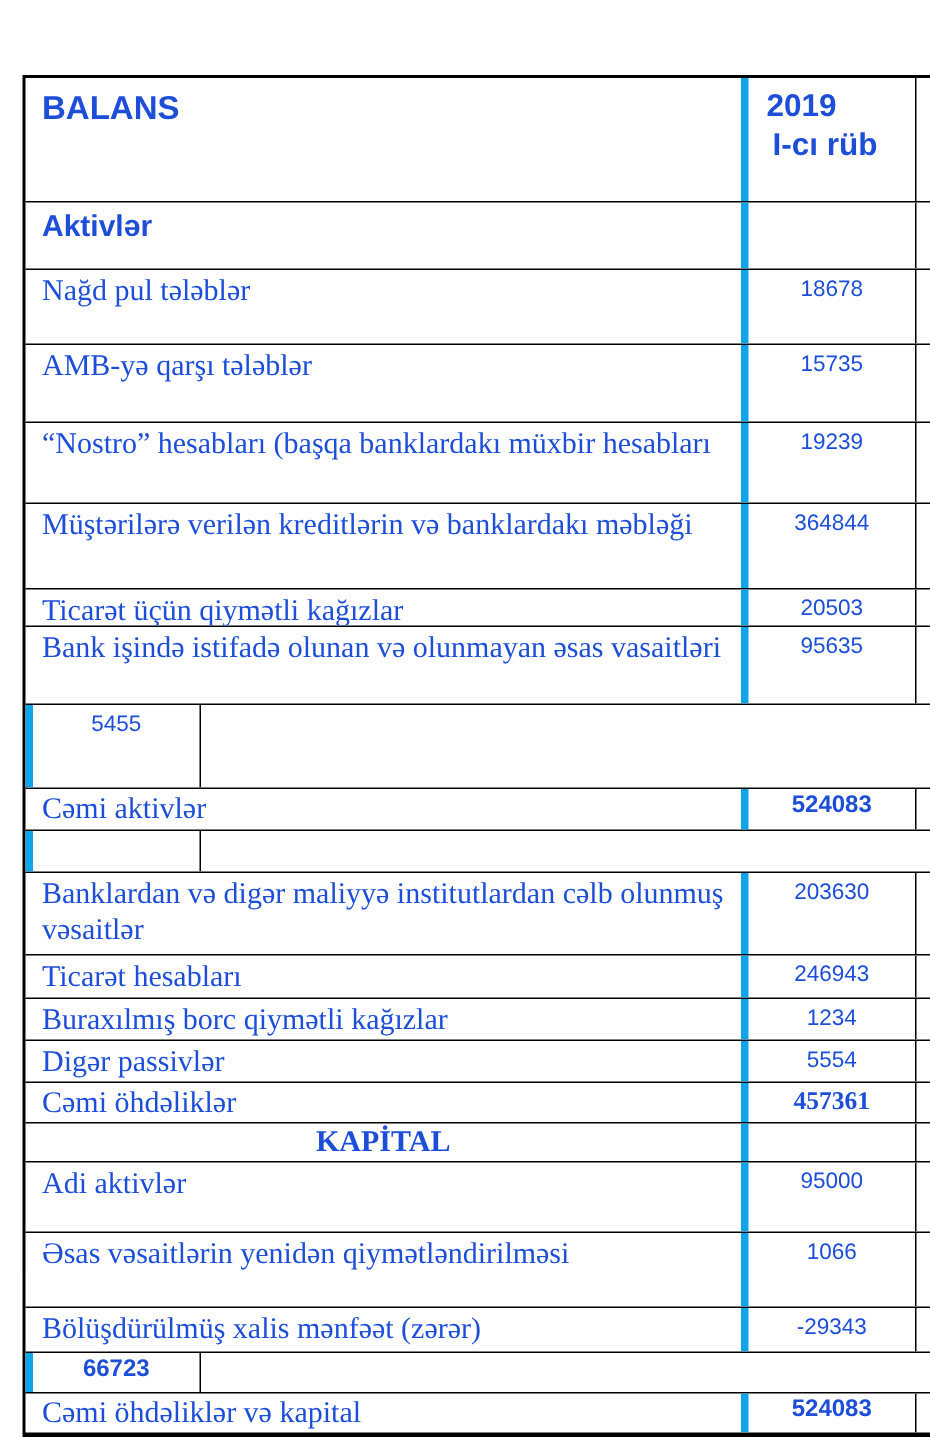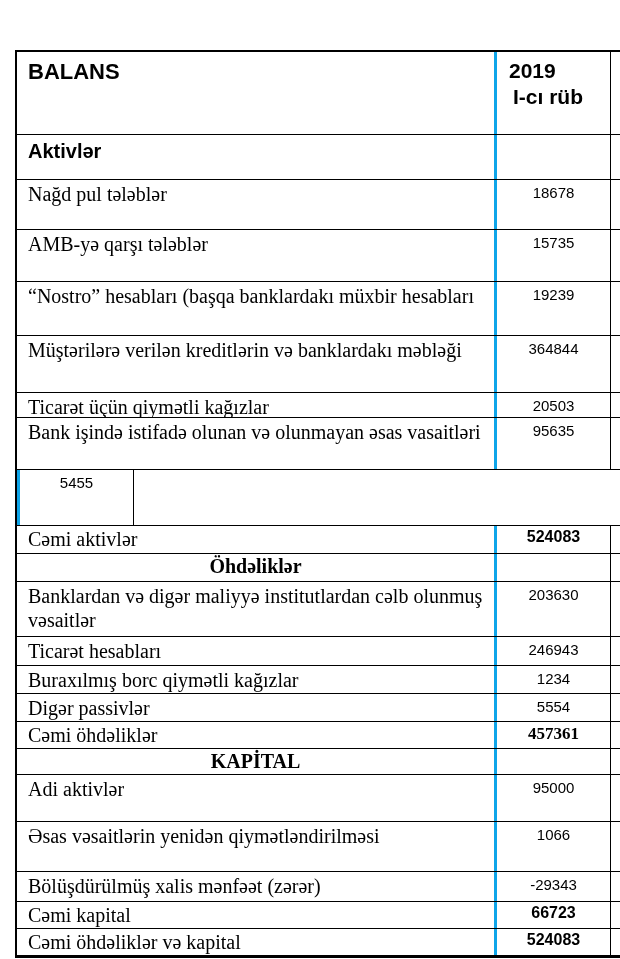--- a/index.html
+++ b/index.html
@@ -2,21 +2,21 @@
 <html><head>
 <meta charset="utf-8">
 <style>
   html, body { margin: 0; padding: 0; background: #ffffff; }
   .page {
     position: relative;
     width: 620px;
     height: 959px;
     background: #ffffff;
     overflow: hidden;
-    color: #000000;
+    color: #1d4ed8;
     font-family: "Liberation Serif", "DejaVu Serif", serif;
   }
   .tbl {
     position: absolute;
     left: 15px;
     top: 50px;
     width: 636px;
     border: 2px solid #000000;
     border-bottom-width: 3px;
     background: #ffffff;
@@ -30,21 +30,21 @@
   .row.header-row { border-top: none; height: 82px; }
   .c1 {
     width: 477px;
     box-sizing: border-box;
     padding: 2px 11px 0 11px;
     overflow: hidden;
   }
   .c2 {
     width: 116px;
     box-sizing: border-box;
-    border-left: 3px solid #0ea5e9;
+    border-left: 5px solid #0ea5e9;
     text-align: center;
     padding-top: 3px;
     font-family: "Liberation Sans", "DejaVu Sans", sans-serif;
     font-size: 15px;
     overflow: hidden;
   }
   .c3 {
     width: 40px;
     box-sizing: border-box;
     border-left: 1px solid #000000;
@@ -149,21 +149,20 @@
         <div class="row item" style="height: 56px;">
           <div class="c2">5455</div>
           <div class="c3"></div>
         </div>
         <div class="row total" style="height: 28px;">
           <div class="c1">Cəmi aktivlər</div>
           <div class="c2">524083</div>
           <div class="c3"></div>
         </div>
         <div class="row section-center" style="height: 28px;">
-          <div class="c1">Öhdəliklər</div>
           <div class="c2"></div>
           <div class="c3"></div>
         </div>
         <div class="row item" style="height: 55px;">
           <div class="c1">Banklardan və digər maliyyə institutlardan cəlb olunmuş vəsaitlər</div>
           <div class="c2">203630</div>
           <div class="c3"></div>
         </div>
         <div class="row item" style="height: 29px;">
           <div class="c1">Ticarət hesabları</div>
@@ -199,21 +198,20 @@
           <div class="c1">Əsas vəsaitlərin yenidən qiymətləndirilməsi</div>
           <div class="c2">1066</div>
           <div class="c3"></div>
         </div>
         <div class="row item" style="height: 30px;">
           <div class="c1">Bölüşdürülmüş xalis mənfəət (zərər)</div>
           <div class="c2">-29343</div>
           <div class="c3"></div>
         </div>
         <div class="row total" style="height: 27px;">
-          <div class="c1">Cəmi kapital</div>
           <div class="c2">66723</div>
           <div class="c3"></div>
         </div>
         <div class="row total" style="height: 27px;">
           <div class="c1">Cəmi öhdəliklər və kapital</div>
           <div class="c2">524083</div>
           <div class="c3"></div>
         </div>
       </div>
   </div>

